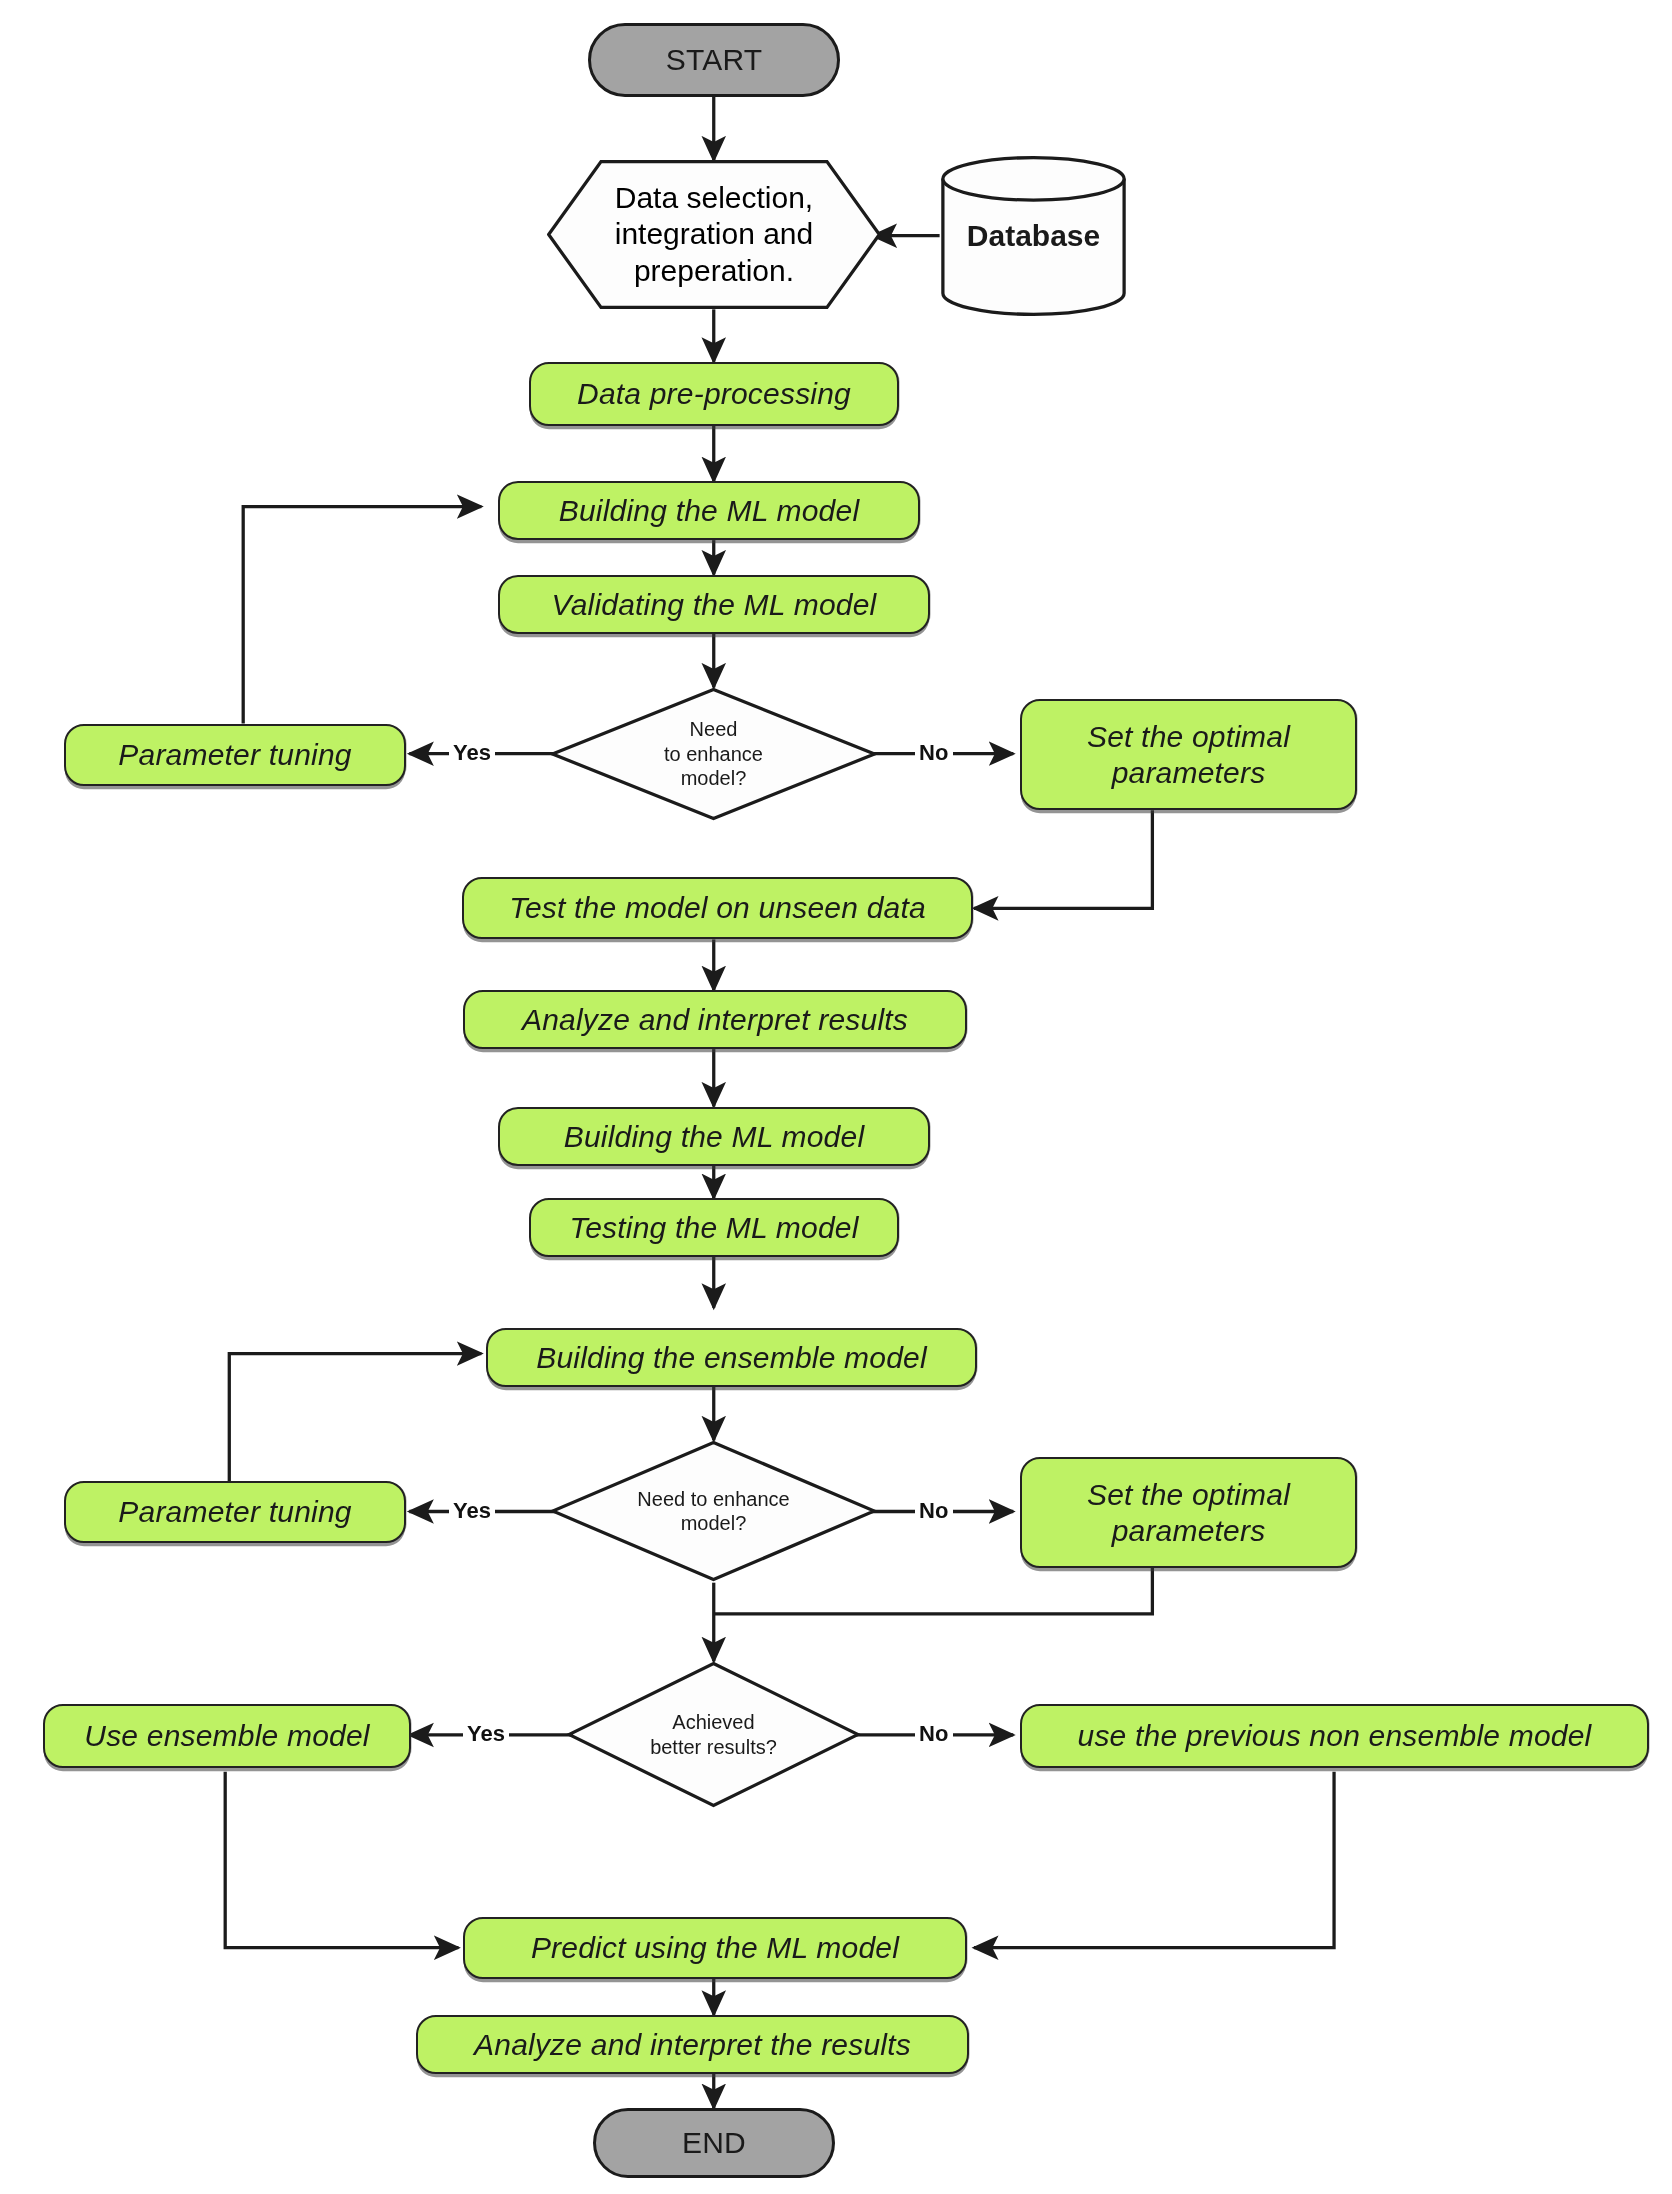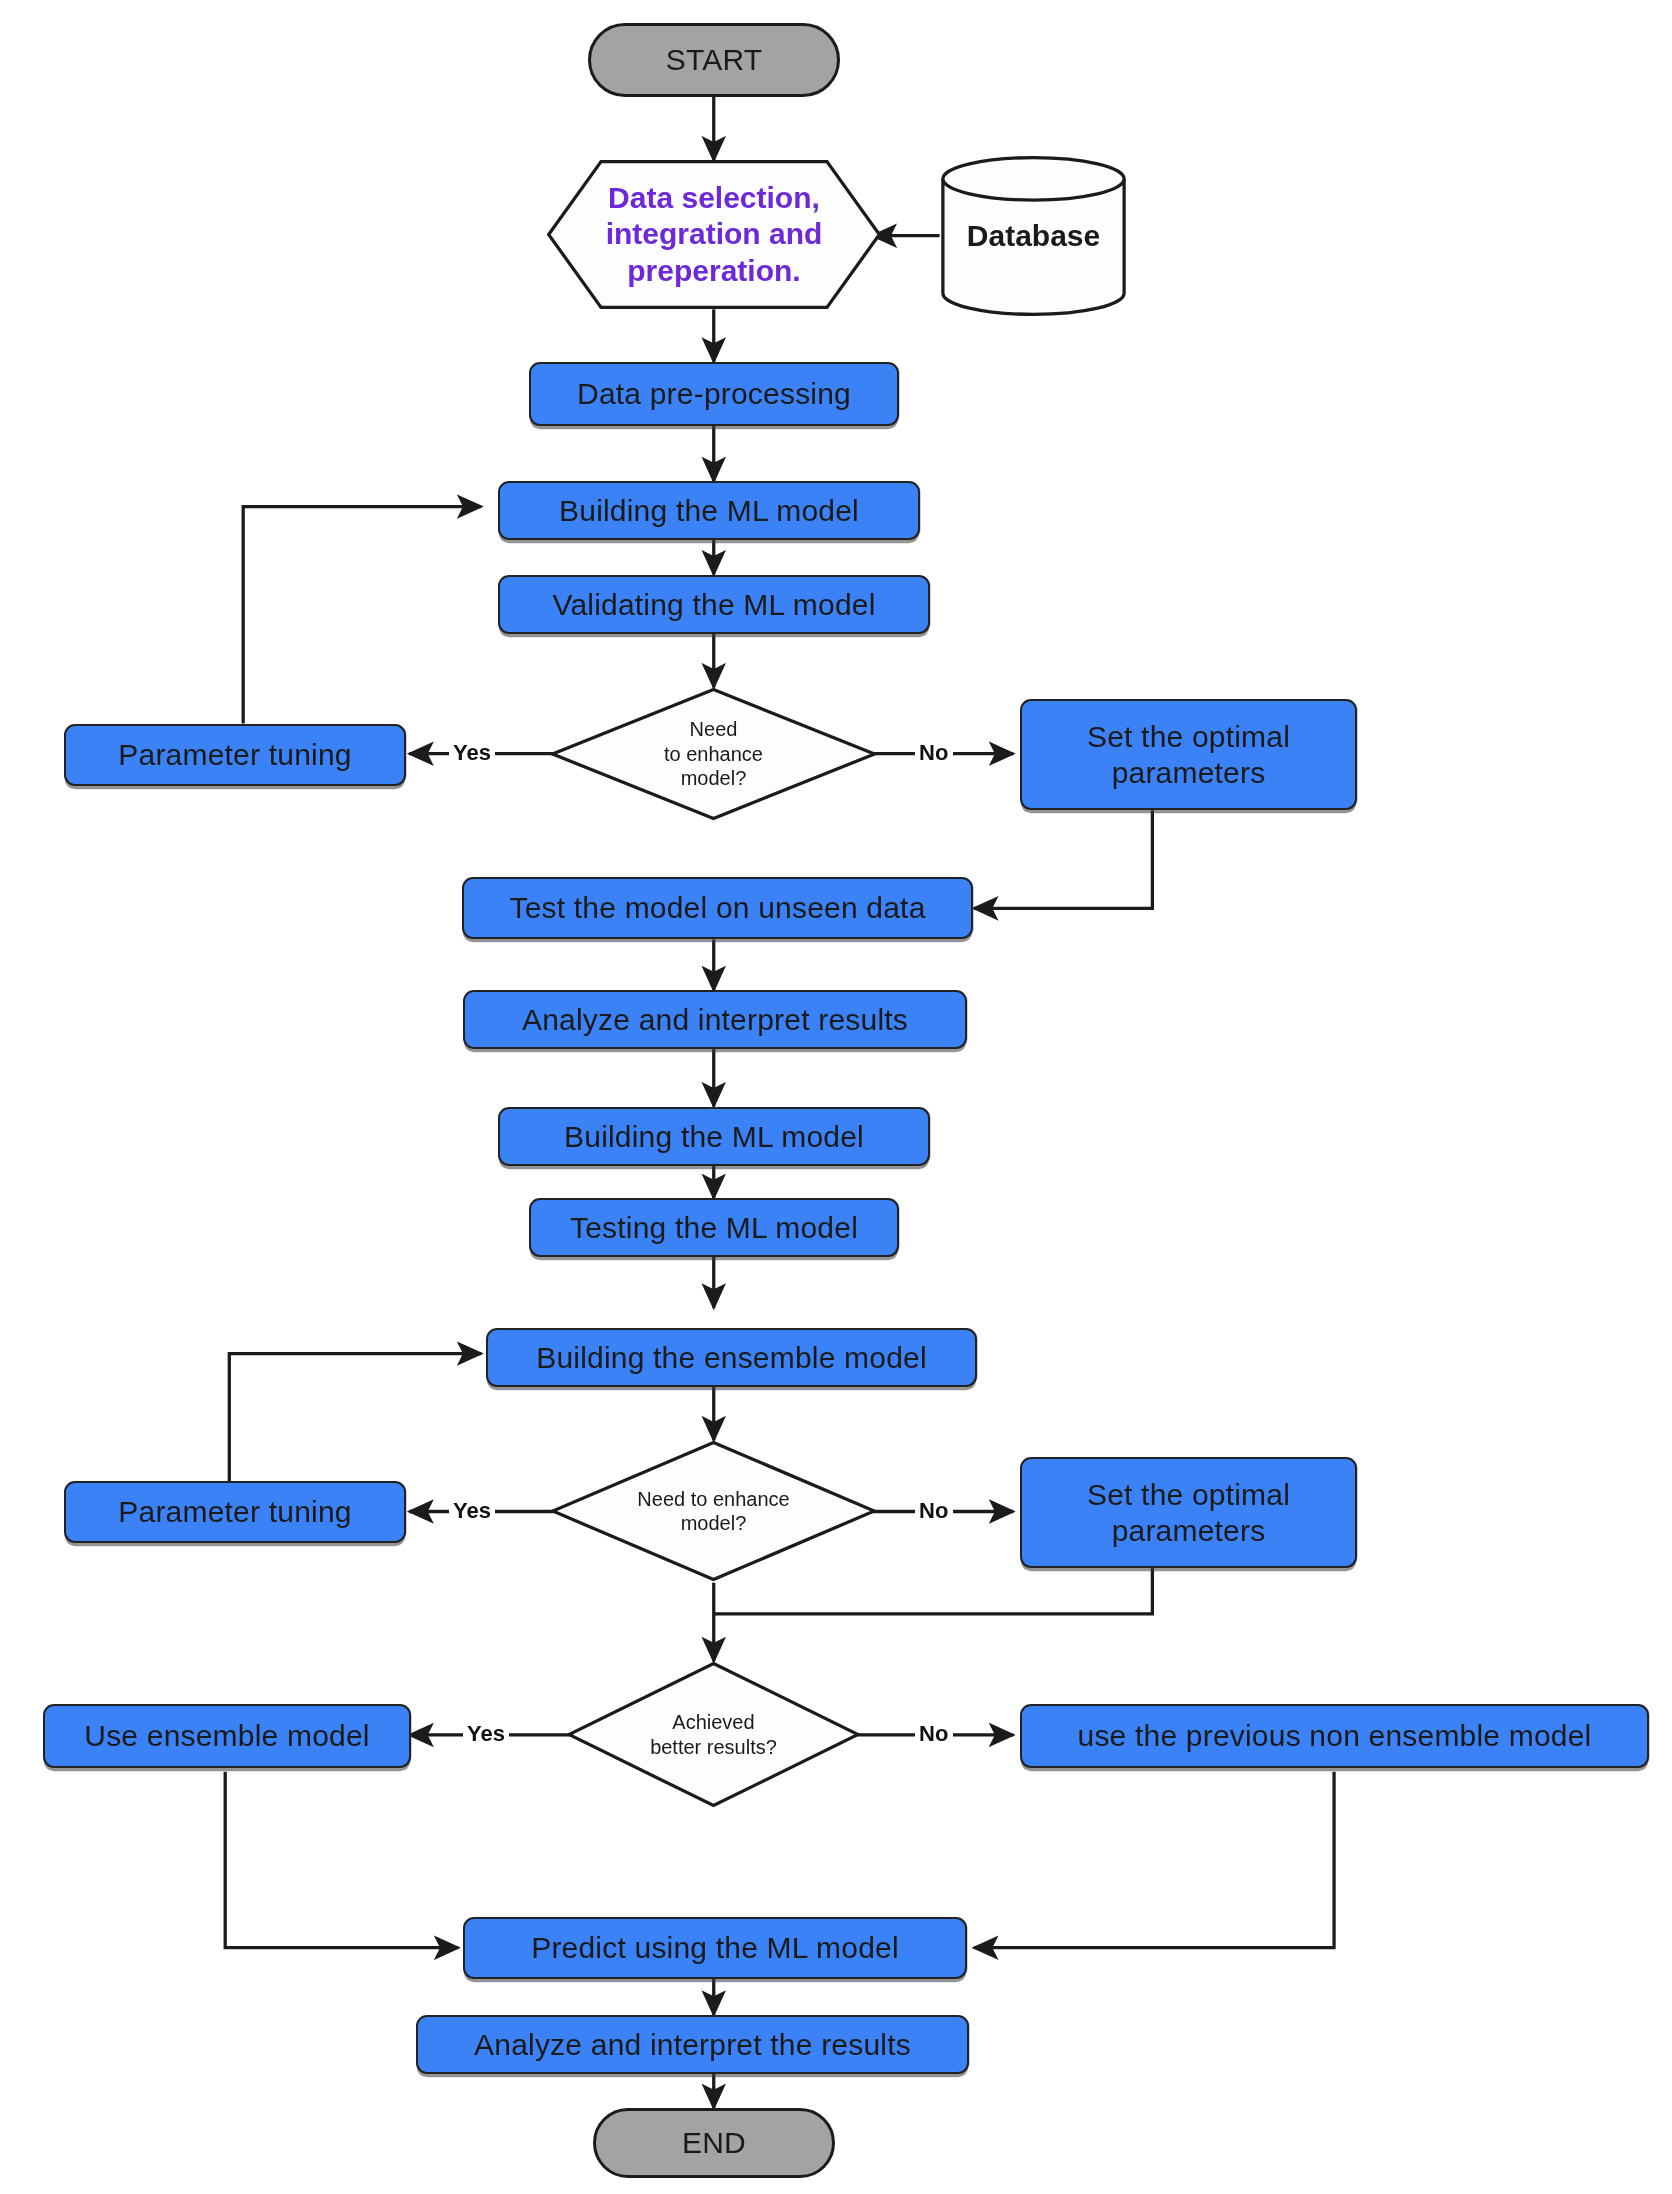--- a/index.html
+++ b/index.html
@@ -32,49 +32,49 @@
     align-items: center;
     justify-content: center;
     text-align: center;
     color: #1a1a1a;
     font-size: 30px;
     line-height: 1.18;
     letter-spacing: 0.2px;
     z-index: 3;
   }
   .proc {
-    background: #3b82f6;
+    background: #bef264;
     border: 2.9px solid #222222;
-    border-radius: 11px;
+    border-radius: 20px;
     box-shadow: 0 4.1px 0 -0.8px rgba(60,60,60,0.55), 1.6px 0 0 -0.8px rgba(60,60,60,0.3);
+    font-style: italic;
   }
   .terminator {
     background: #a3a3a3;
     border: 3.3px solid #1b1b1b;
     border-radius: 49px;
   }
   .hexwrap {
     position: absolute;
     z-index: 3;
   }
   .hexwrap svg { display: block; }
   .hexlabel {
     position: absolute;
     left: 0; top: 0; right: 0; bottom: 0;
     display: flex;
     align-items: center;
     justify-content: center;
     text-align: center;
     font-size: 30px;
     line-height: 1.22;
-    color: #6d28d9;
+    color: #000000;
     white-space: pre-line;
     padding: 0 57px;
     box-sizing: border-box;
-    font-weight: bold;
   }
   .diamondwrap {
     position: absolute;
     z-index: 3;
   }
   .diamondwrap svg { display: block; }
   .diamondlabel {
     position: absolute;
     left: 0; top: 0; right: 0; bottom: 0;
     display: flex;

